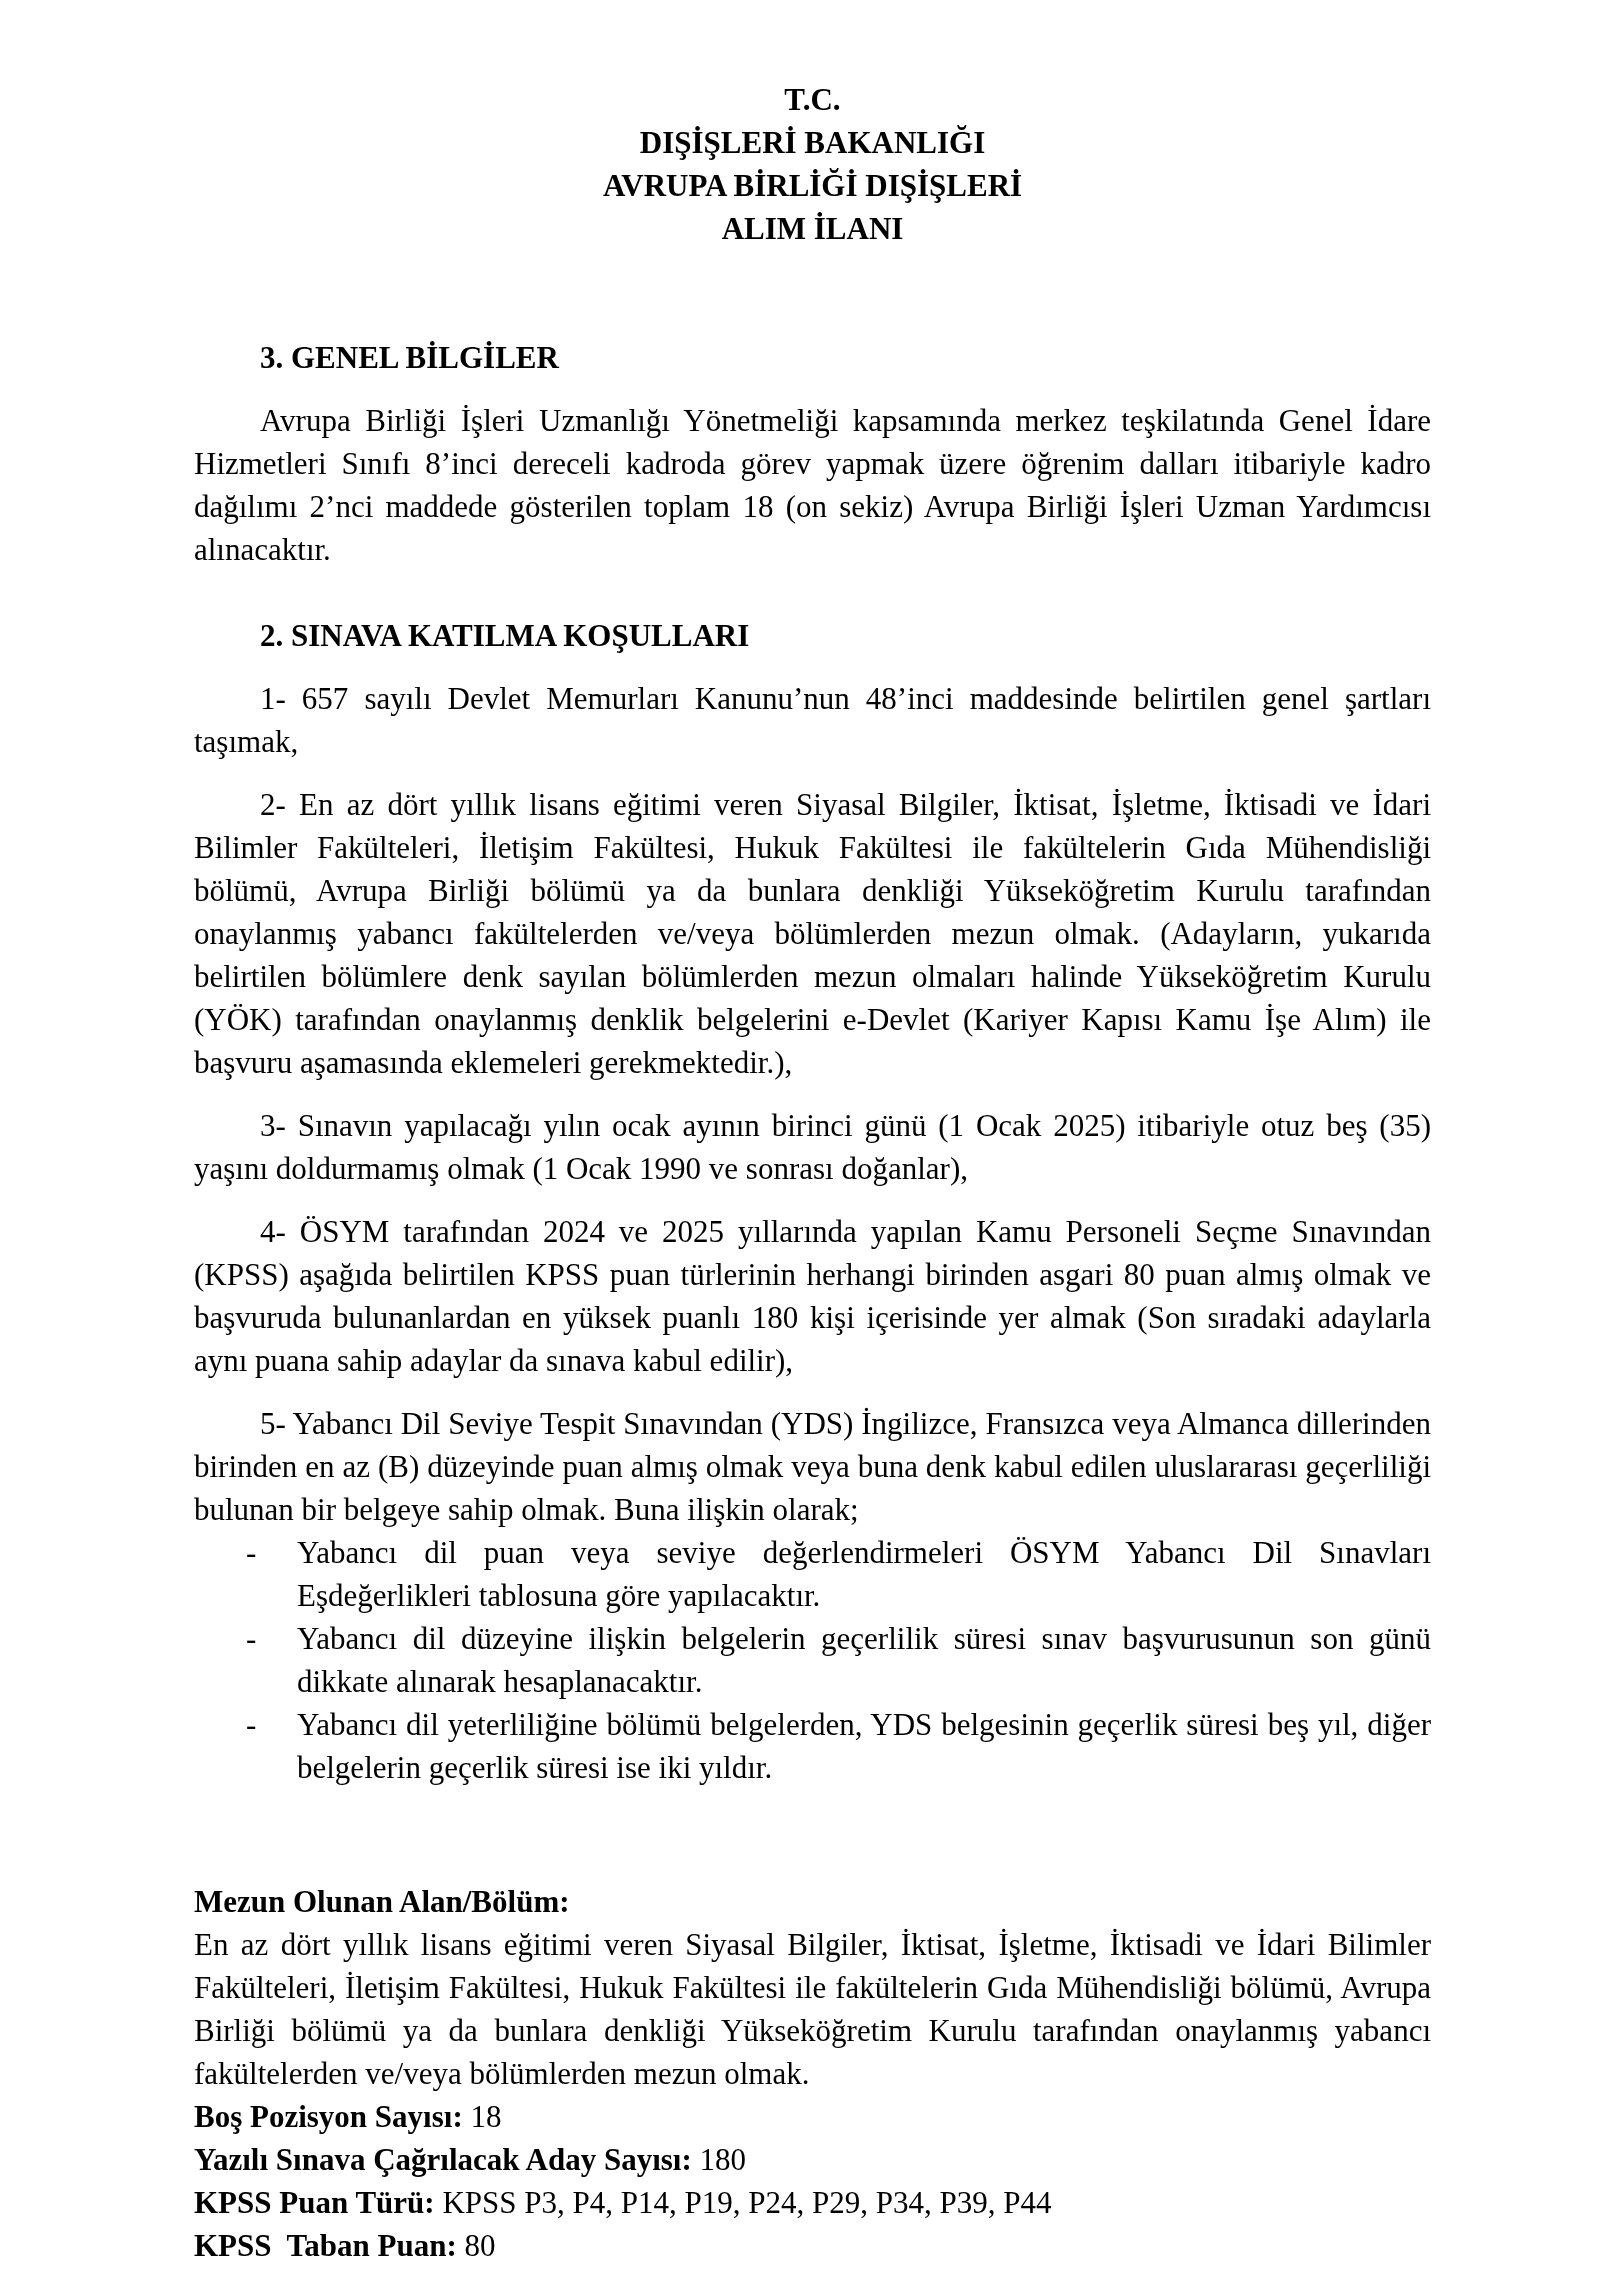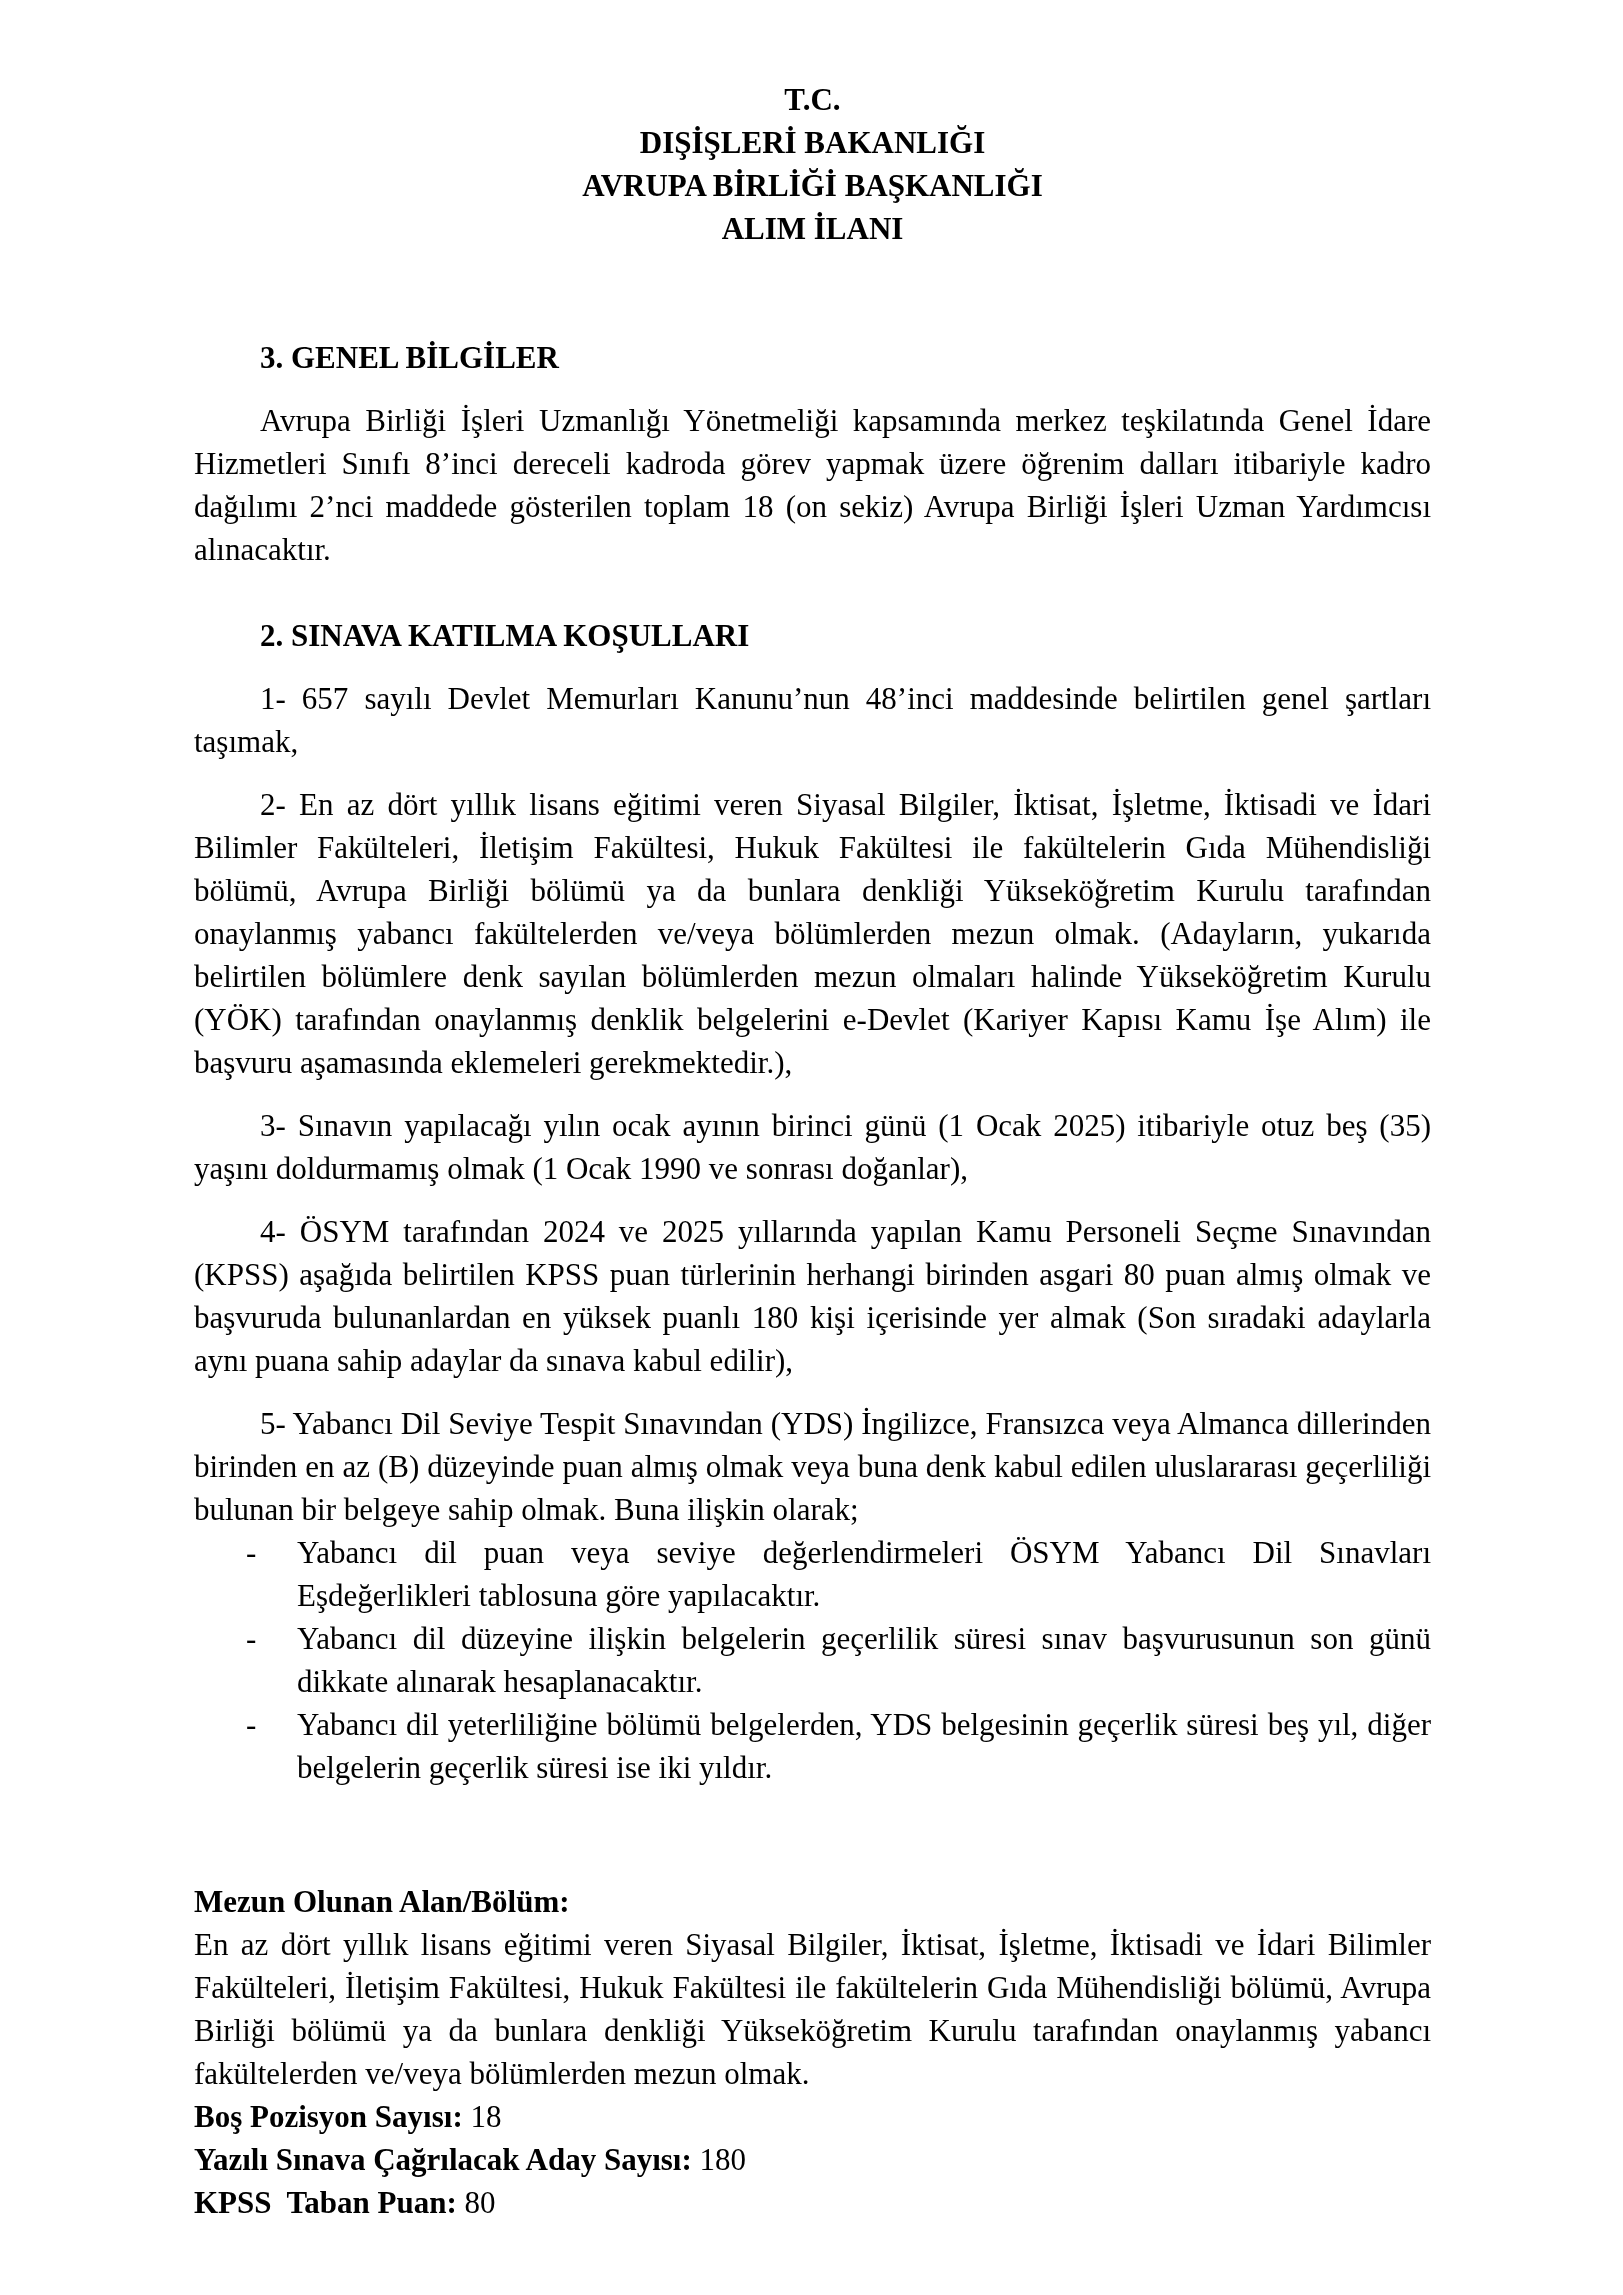--- a/index.html
+++ b/index.html
@@ -72,21 +72,21 @@
   .kv-label { font-weight: bold; }
 </style>
 </head>
 <body>
 
 <div class="page">
 
   <div class="title-block">
     <span class="title-line">T.C.</span>
     <span class="title-line">DIŞİŞLERİ BAKANLIĞI</span>
-    <span class="title-line">AVRUPA BİRLİĞİ BAŞKANLIĞI</span>
+    <span class="title-line">AVRUPA BİRLİĞİ DIŞİŞLERİ</span>
     <span class="title-line">ALIM İLANI</span>
   </div>
 
   <div class="spacer-2"></div>
 
   <section>
     <h2 class="section-heading" style="font-size:31px;line-height:43px;">3. GENEL BİLGİLER</h2>
     <p class="indent">Avrupa Birliği İşleri Uzmanlığı Yönetmeliği kapsamında merkez teşkilatında Genel İdare Hizmetleri Sınıfı 8’inci dereceli kadroda görev yapmak üzere öğrenim dalları itibariyle kadro dağılımı 2’nci maddede gösterilen toplam 18 (on sekiz) Avrupa Birliği İşleri Uzman Yardımcısı alınacaktır.</p>
   </section>
 
@@ -117,17 +117,18 @@
   </section>
 
   <div class="spacer-1"></div>
 
   <section>
     <h3 class="plain-heading" style="font-size:31px;line-height:43px;margin-top:48px;">Mezun Olunan Alan/Bölüm:</h3>
     <p>En az dört yıllık lisans eğitimi veren Siyasal Bilgiler, İktisat, İşletme, İktisadi ve İdari Bilimler Fakülteleri, İletişim Fakültesi, Hukuk Fakültesi ile fakültelerin Gıda Mühendisliği bölümü, Avrupa Birliği bölümü ya da bunlara denkliği Yükseköğretim Kurulu tarafından onaylanmış yabancı fakültelerden ve/veya bölümlerden mezun olmak.</p>
 
     <p class="kv-line"><span class="kv-label">Boş Pozisyon Sayısı:</span><span> 18</span></p>
     <p class="kv-line"><span class="kv-label">Yazılı Sınava Çağrılacak Aday Sayısı:</span><span> 180</span></p>
+    <p class="kv-line"><span class="kv-label">KPSS Puan Türü:</span><span> KPSS P3, P4, P14, P19, P24, P29, P34, P39, P44</span></p>
     <p class="kv-line"><span class="kv-label">KPSS  Taban Puan:</span><span> 80</span></p>
   </section>
 
 </div>
 
 
 </body></html>

